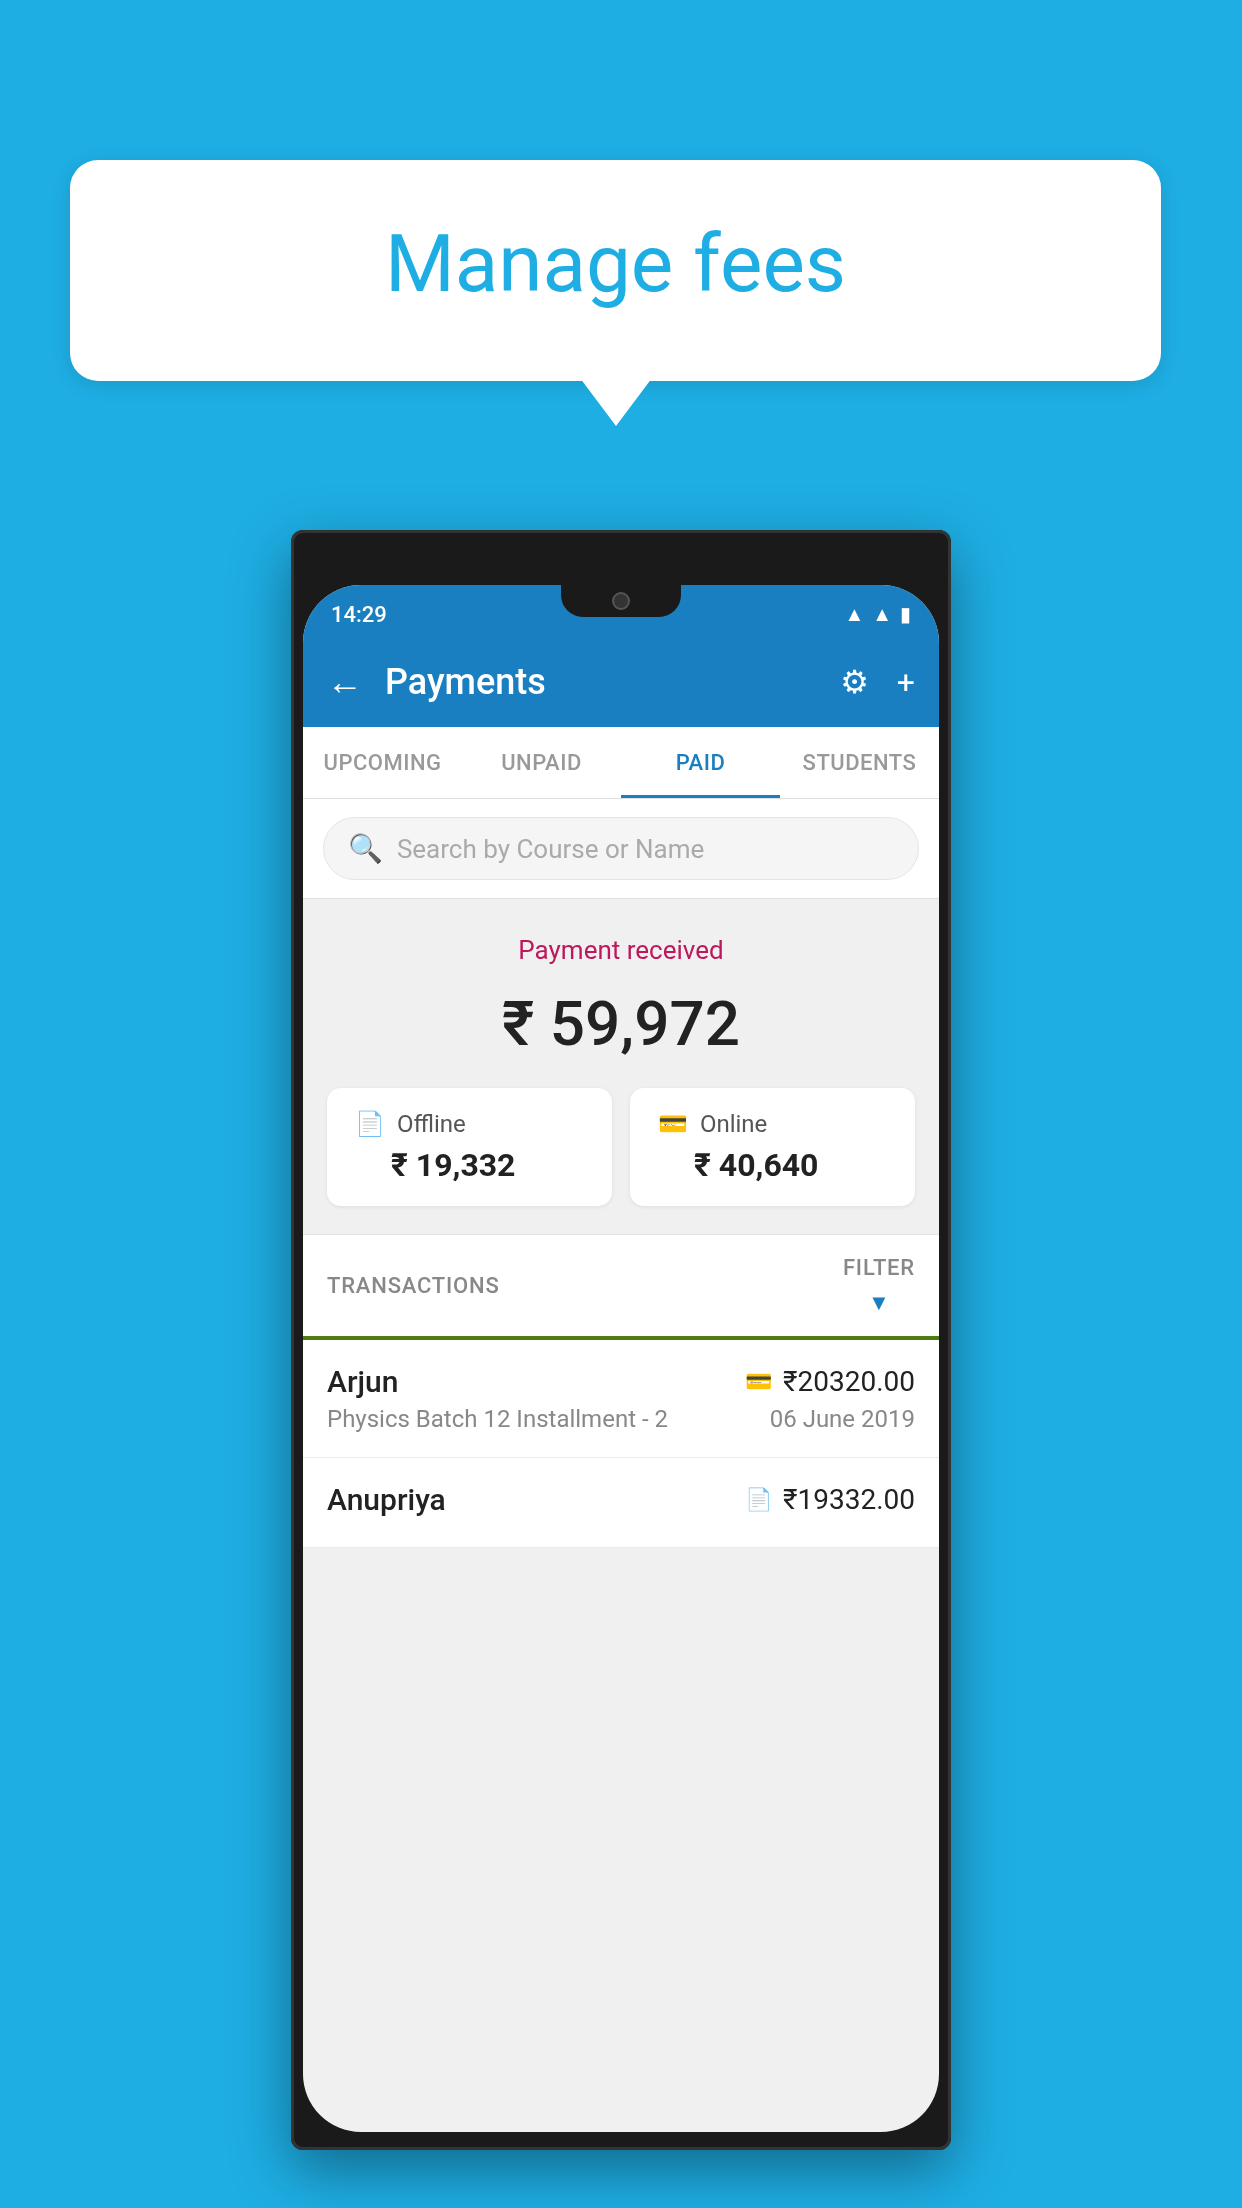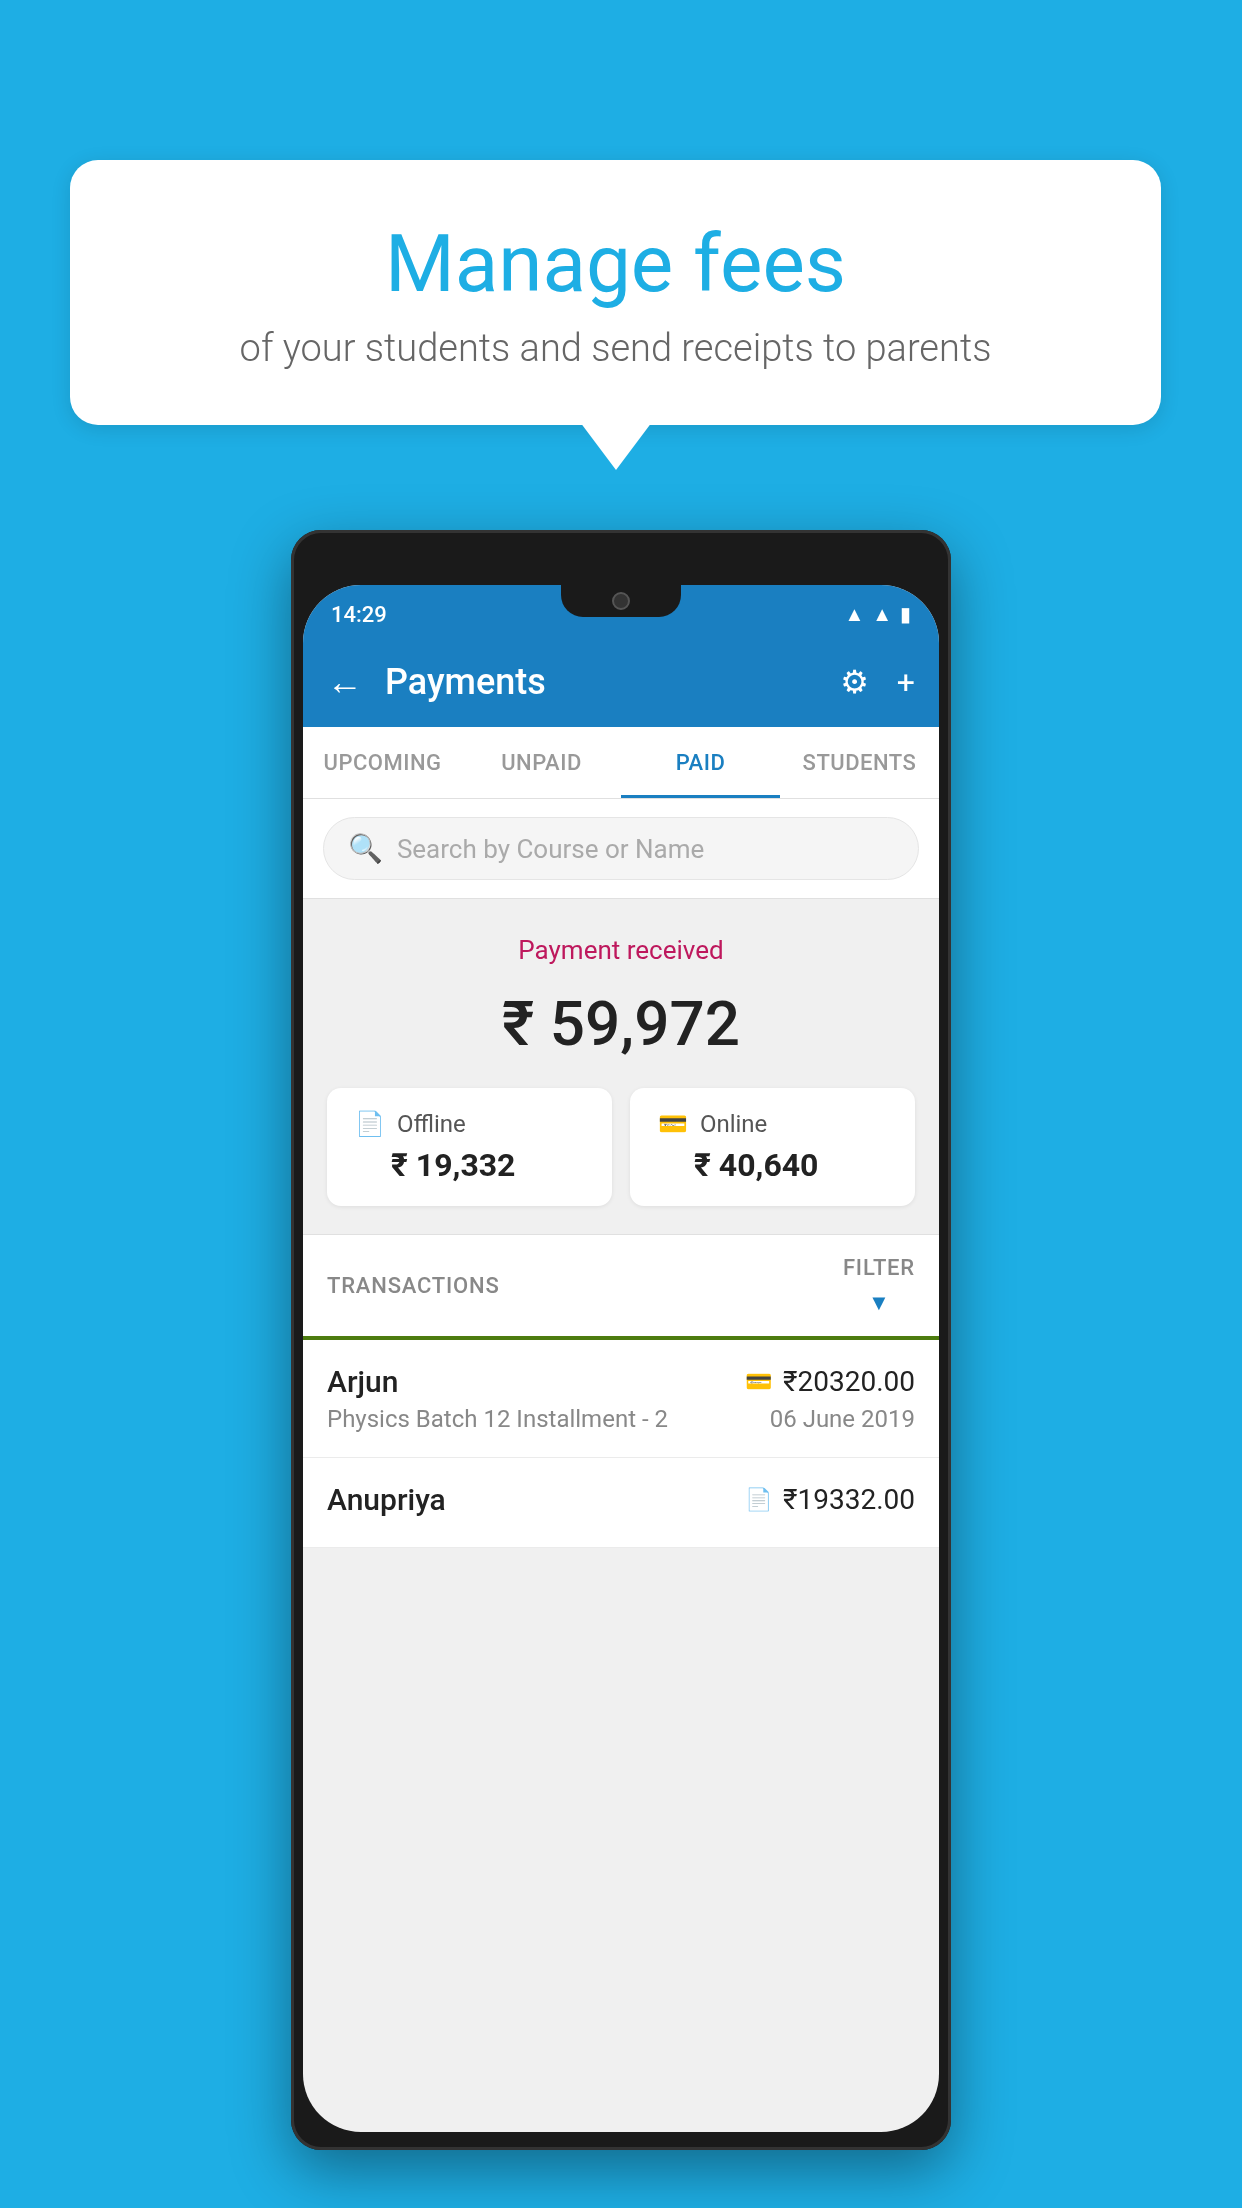--- a/index.html
+++ b/index.html
@@ -54,21 +54,21 @@
 
     
     .phone-frame {
       position: absolute;
       top: 530px;
       left: 50%;
       transform: translateX(-50%);
       width: 660px;
       height: 1620px;
       background: #1a1a1a;
-      border-radius: 30px;
+      border-radius: 12px;
       box-shadow: 0 20px 60px rgba(0,0,0,0.4), inset 0 0 0 3px #333;
       overflow: hidden;
     }
 
     
     .phone-screen {
       position: absolute;
       top: 55px;
       left: 12px;
       right: 12px;
@@ -340,21 +340,20 @@
       font-size: 24px;
       color: #888;
     }
   </style>
 </head>
 <body>
 
 <div class="speech-bubble-container">
   <div class="speech-bubble">
     <div class="bubble-title">Manage fees</div>
-    <div class="bubble-subtitle">of your students and send receipts to parents</div>
   </div>
 </div>
 
 <div class="phone-frame">
 
   <div class="phone-screen">
 
     <div class="notch">
       <div class="camera"></div>
     </div>

